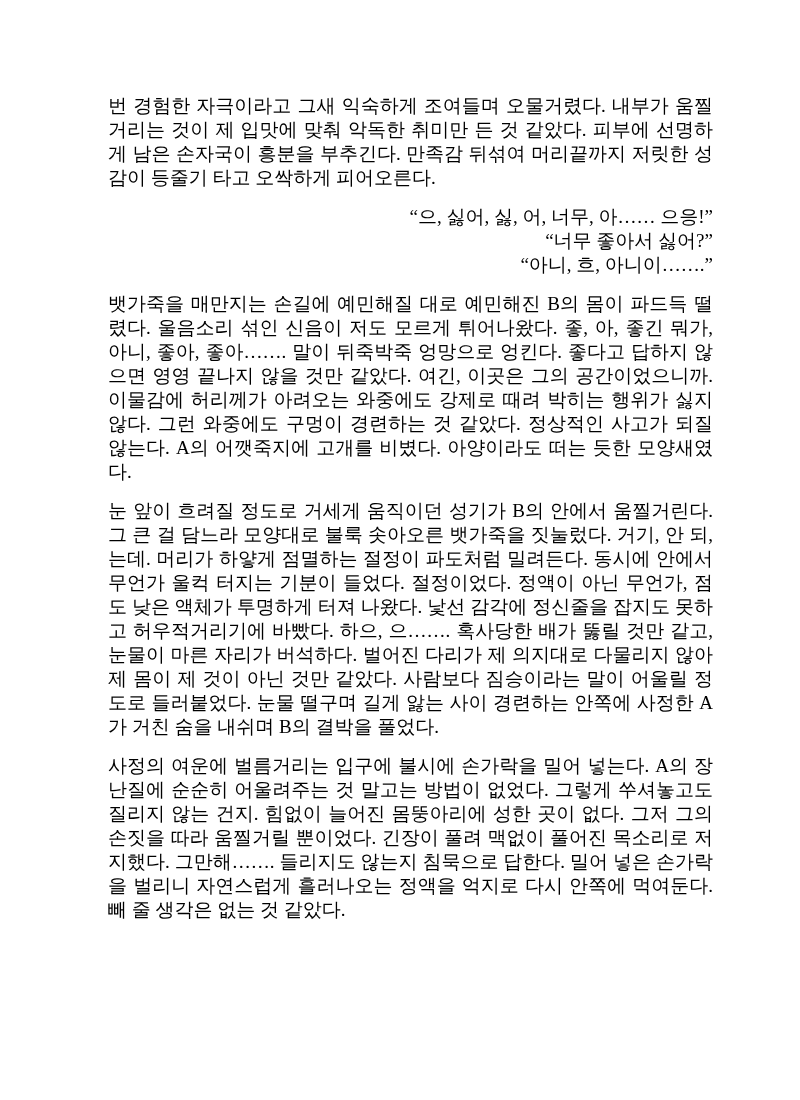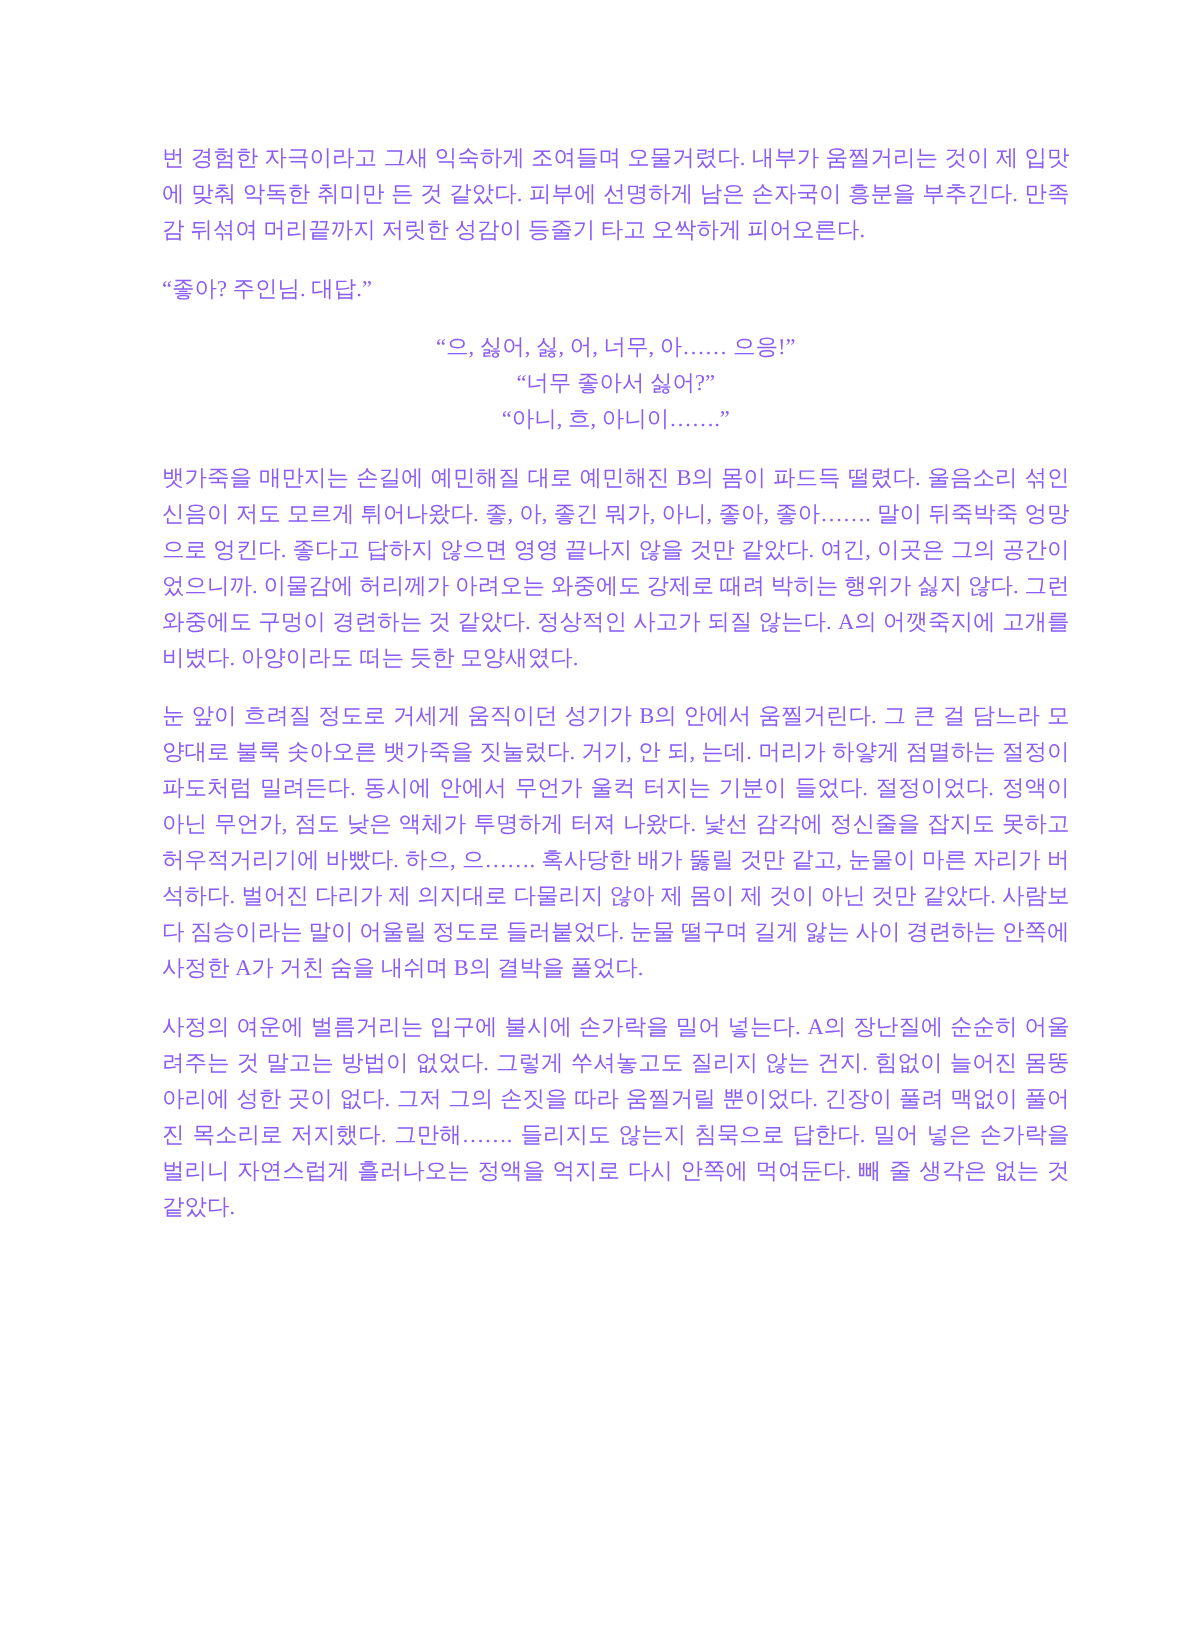--- a/index.html
+++ b/index.html
@@ -14,37 +14,36 @@
     background: #ffffff;
     box-sizing: border-box;
     padding: 94px 87px 0 108px;
     overflow: hidden;
   }
   .text-body {
     width: 100%;
   }
   .text-body p {
     font-family: "Liberation Serif", "DejaVu Serif", serif;
-    font-size: 15px;
+    font-size: 19px;
     line-height: 24px;
-    color: #8b5cf6;
+    color: #000000;
     text-align: justify;
     word-break: normal;
     margin: 0 0 15px 0;
     -webkit-font-smoothing: antialiased;
   }
   .text-body p.dialogue {
-    text-align: center;
+    text-align: right;
   }
 </style>
 </head>
 <body>
 
 <div class="page">
   <div class="text-body">
       <p><span>번 경험한 자극이라고 그새 익숙하게 조여들며 오물거렸다. 내부가 움찔거리는 것이 제 입맛에 맞춰 악독한 취미만 든 것 같았다. 피부에 선명하게 남은 손자국이 흥분을 부추긴다. 만족감 뒤섞여 머리끝까지 저릿한 성감이 등줄기 타고 오싹하게 피어오른다.</span></p>
-      <p><span>“좋아? 주인님. 대답.”</span></p>
       <p class="dialogue"><span>“으, 싫어, 싫, 어, 너무, 아…… 으응!”</span><br><span>“너무 좋아서 싫어?”</span><br><span>“아니, 흐, 아니이…….”</span></p>
       <p><span>뱃가죽을 매만지는 손길에 예민해질 대로 예민해진 B의 몸이 파드득 떨렸다. 울음소리 섞인 신음이 저도 모르게 튀어나왔다. 좋, 아, 좋긴 뭐가, 아니, 좋아, 좋아……. 말이 뒤죽박죽 엉망으로 엉킨다. 좋다고 답하지 않으면 영영 끝나지 않을 것만 같았다. 여긴, 이곳은 그의 공간이었으니까. 이물감에 허리께가 아려오는 와중에도 강제로 때려 박히는 행위가 싫지 않다. 그런 와중에도 구멍이 경련하는 것 같았다. 정상적인 사고가 되질 않는다. A의 어깻죽지에 고개를 비볐다. 아양이라도 떠는 듯한 모양새였다.</span></p>
       <p><span>눈 앞이 흐려질 정도로 거세게 움직이던 성기가 B의 안에서 움찔거린다. 그 큰 걸 담느라 모양대로 불룩 솟아오른 뱃가죽을 짓눌렀다. 거기, 안 되, 는데. 머리가 하얗게 점멸하는 절정이 파도처럼 밀려든다. 동시에 안에서 무언가 울컥 터지는 기분이 들었다. 절정이었다. 정액이 아닌 무언가, 점도 낮은 액체가 투명하게 터져 나왔다. 낯선 감각에 정신줄을 잡지도 못하고 허우적거리기에 바빴다. 하으, 으……. 혹사당한 배가 뚫릴 것만 같고, 눈물이 마른 자리가 버석하다. 벌어진 다리가 제 의지대로 다물리지 않아 제 몸이 제 것이 아닌 것만 같았다. 사람보다 짐승이라는 말이 어울릴 정도로 들러붙었다. 눈물 떨구며 길게 앓는 사이 경련하는 안쪽에 사정한 A가 거친 숨을 내쉬며 B의 결박을 풀었다.</span></p>
       <p><span>사정의 여운에 벌름거리는 입구에 불시에 손가락을 밀어 넣는다. A의 장난질에 순순히 어울려주는 것 말고는 방법이 없었다. 그렇게 쑤셔놓고도 질리지 않는 건지. 힘없이 늘어진 몸뚱아리에 성한 곳이 없다. 그저 그의 손짓을 따라 움찔거릴 뿐이었다. 긴장이 풀려 맥없이 풀어진 목소리로 저지했다. 그만해……. 들리지도 않는지 침묵으로 답한다. 밀어 넣은 손가락을 벌리니 자연스럽게 흘러나오는 정액을 억지로 다시 안쪽에 먹여둔다. 빼 줄 생각은 없는 것 같았다.</span></p>
     </div>
 </div>
 
 </body></html>

